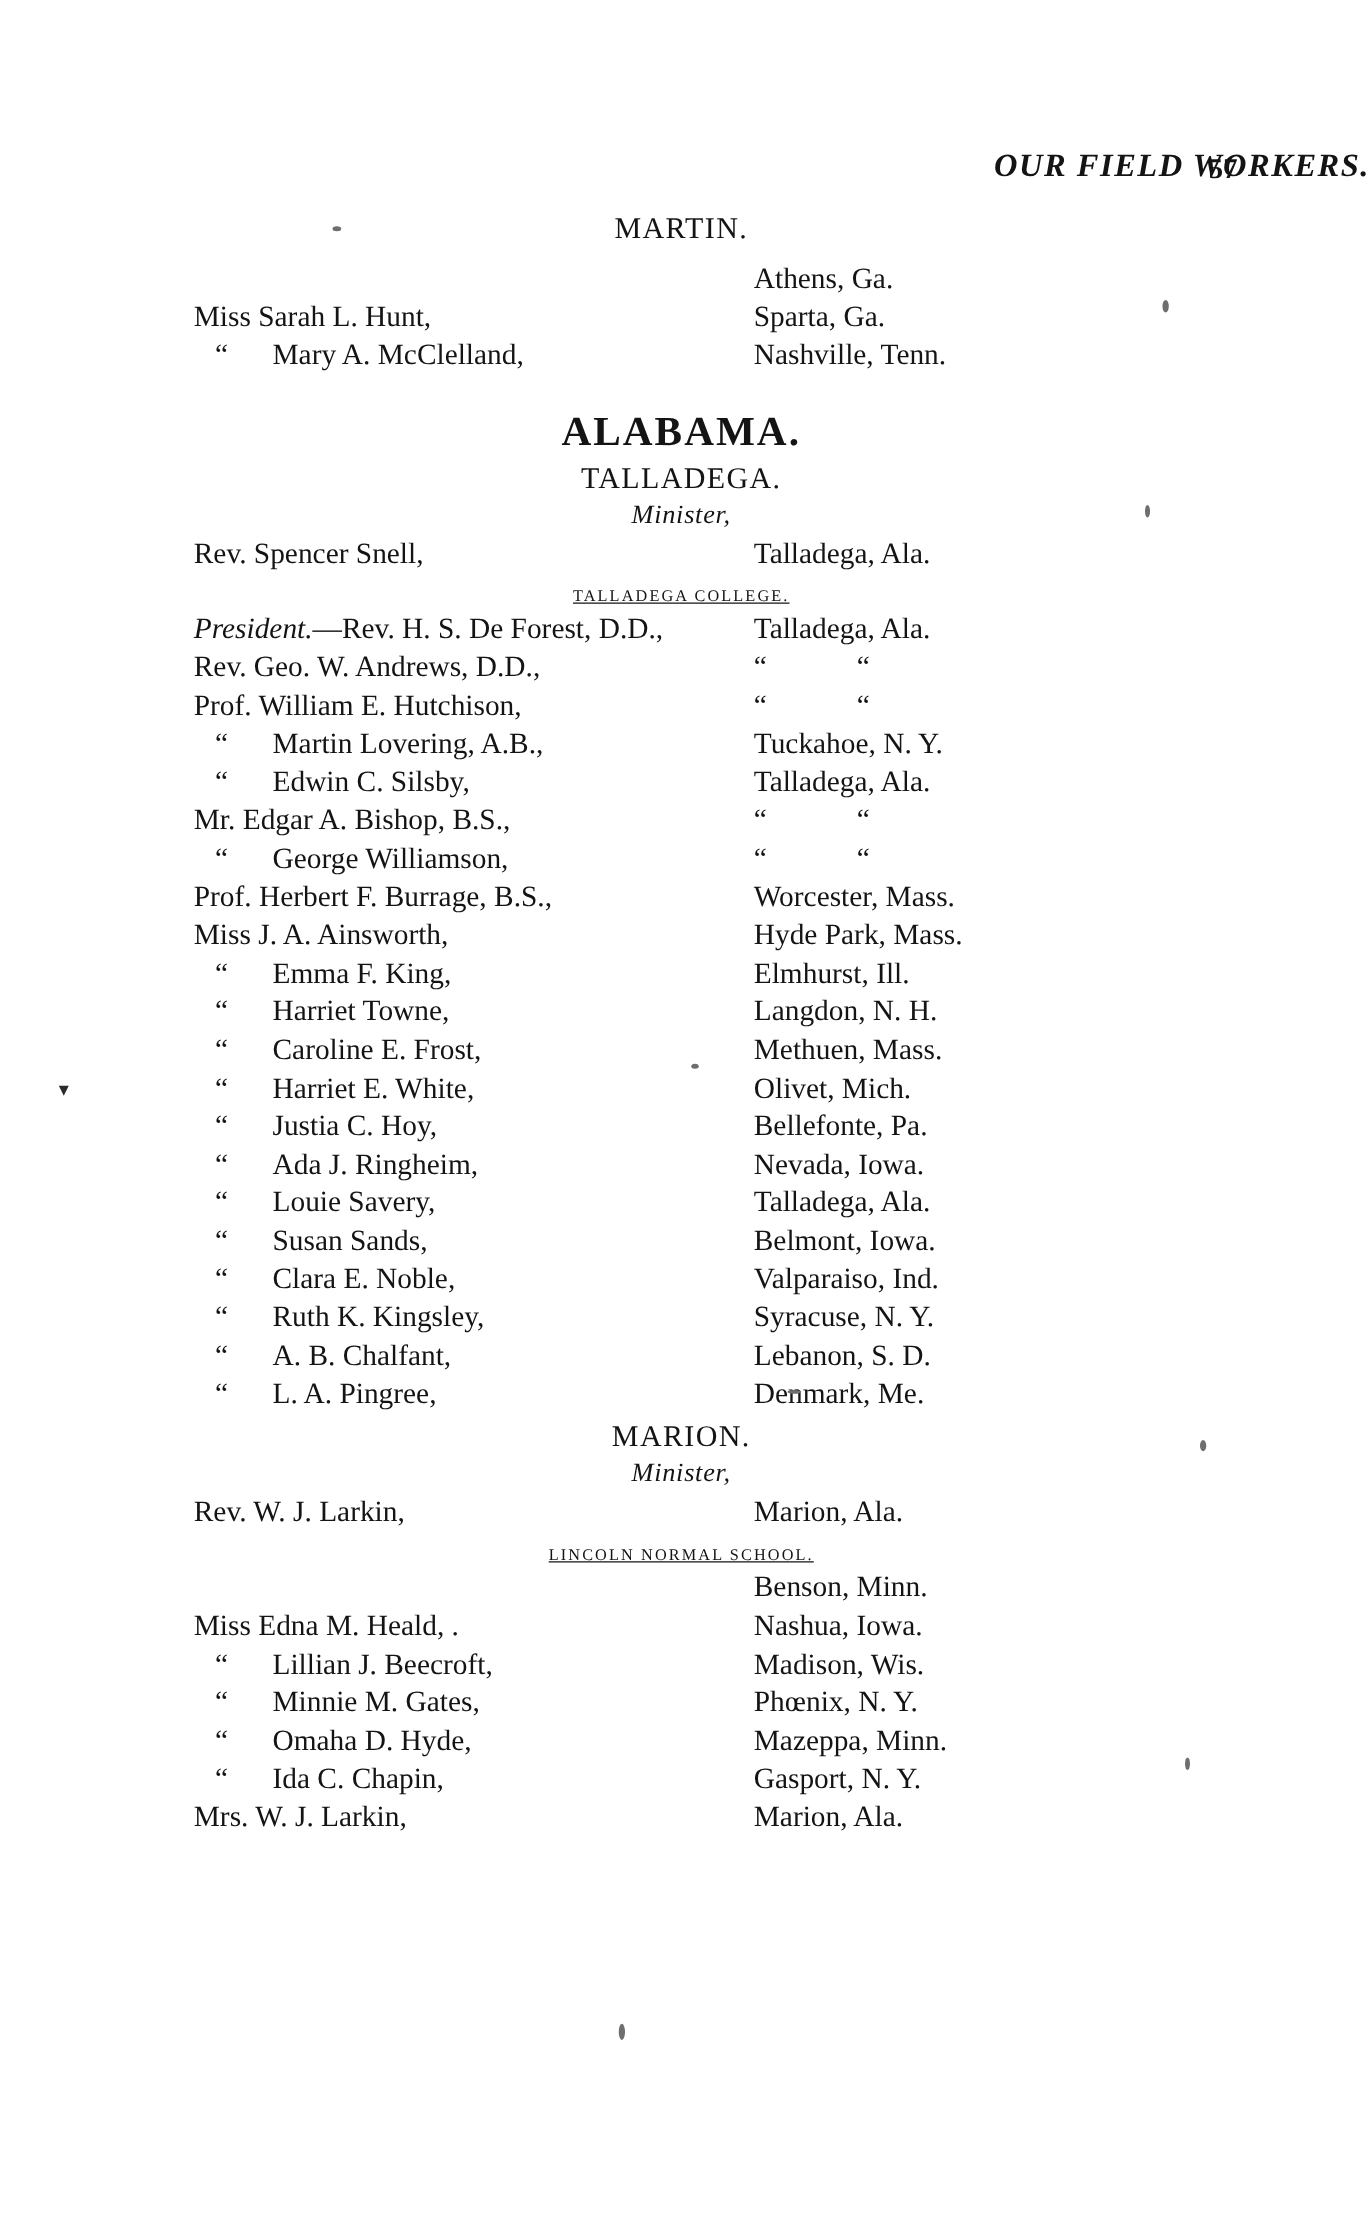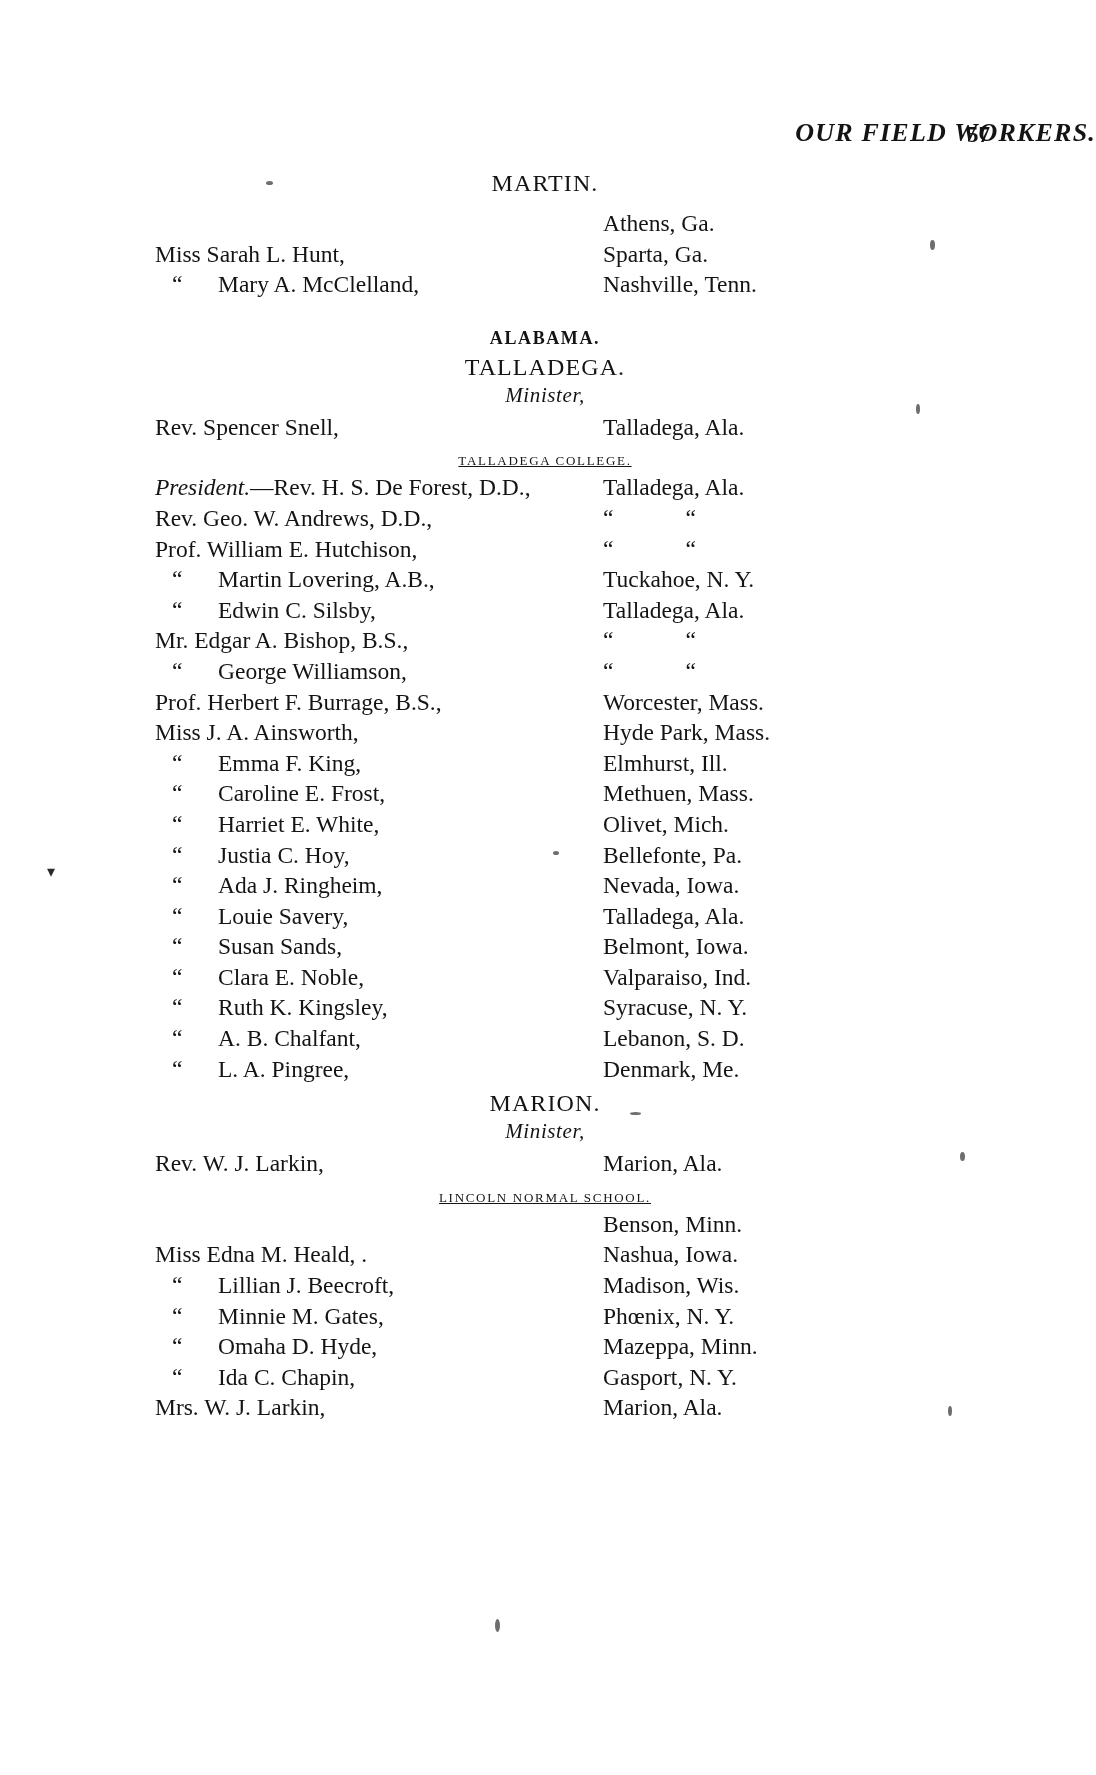--- a/index.html
+++ b/index.html
@@ -55,21 +55,21 @@
   .ctr {
     text-align: center;
     font-size: 24px;
     letter-spacing: 1.1px;
     margin: 0;
     padding: 0;
   }
   .sec-martin { margin-bottom: 13px; }
   .sec-alabama {
     font-weight: bold;
-    font-size: 18px;
+    font-size: 33px;
     letter-spacing: 1.6px;
     margin-top: 26px;
   }
   .sec-talladega { margin-top: 5px; }
   .sub-minister {
     font-style: italic;
     font-size: 21px;
     letter-spacing: 0.6px;
     margin-top: 2px;
     margin-bottom: 6px;
@@ -197,20 +197,24 @@
       <span class="name">Prof. Herbert F. Burrage, B.S.,</span>
       <span class="place">Worcester, Mass.</span>
     </div>
     <div class="row">
       <span class="name">Miss J. A. Ainsworth,</span>
       <span class="place">Hyde Park, Mass.</span>
     </div>
     <div class="row">
       <span class="name indent"><span class="dq">“</span><span>Emma F. King,</span></span>
       <span class="place">Elmhurst, Ill.</span>
+    </div>
+    <div class="row">
+      <span class="name indent"><span class="dq">“</span><span>Harriet Towne,</span></span>
+      <span class="place">Langdon, N. H.</span>
     </div>
     <div class="row">
       <span class="name indent"><span class="dq">“</span><span>Caroline E. Frost,</span></span>
       <span class="place">Methuen, Mass.</span>
     </div>
     <div class="row">
       <span class="name indent"><span class="dq">“</span><span>Harriet E. White,</span></span>
       <span class="place">Olivet, Mich.</span>
     </div>
     <div class="row">

